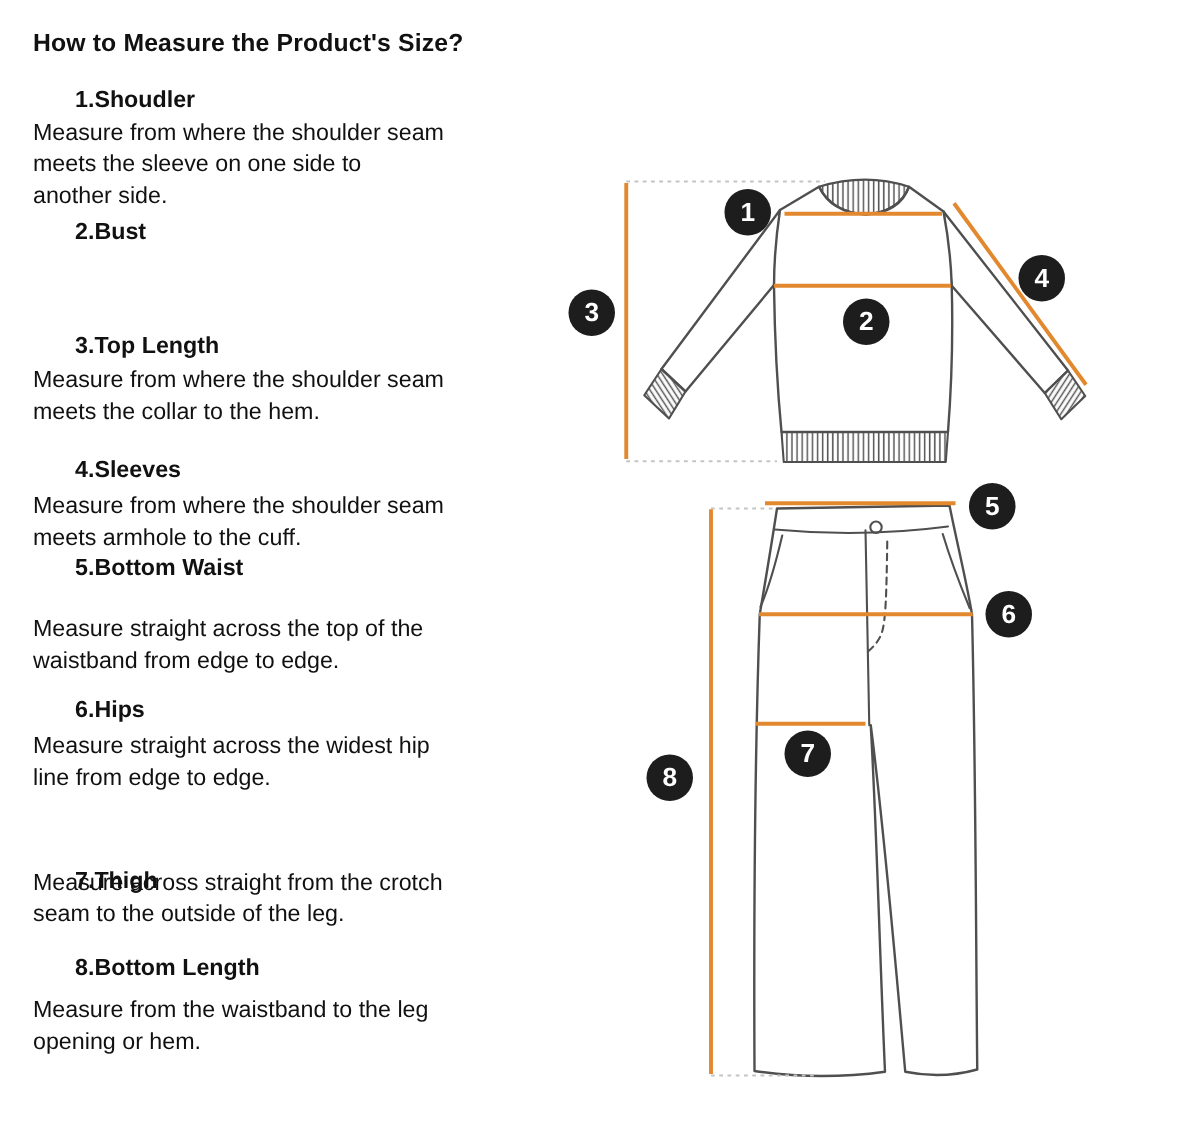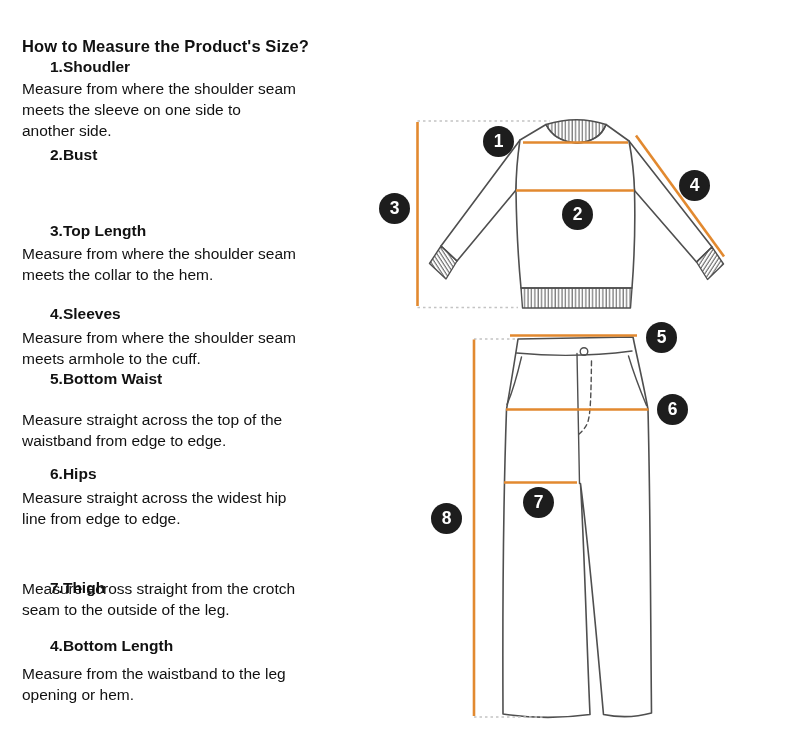--- a/index.html
+++ b/index.html
@@ -5,21 +5,21 @@
   html,body{margin:0;padding:0;}
   .page{
     position:relative;
     width:800px;height:748px;
     background:var(--background,#fff);
     font-family:"Liberation Sans", sans-serif;
     color:var(--text,#111);
     overflow:hidden;
   }
   .txt{position:absolute;left:22px;white-space:pre-line;}
-  .title{top:37px;font-size:16.5px;font-weight:600;letter-spacing:.1px;}
+  .title{top:20px;font-size:16.5px;font-weight:600;letter-spacing:.1px;}
   .head{font-size:15.5px;line-height:20px;font-weight:700;margin-left:28px;}
   .body{font-size:15.5px;line-height:21px;font-weight:400;}
   .s1h{top:57px}.s1b{top:78px}
   .s2h{top:145px}.s2b{top:166px}
   .s3h{top:221px}.s3b{top:243px}
   .s4h{top:304px}.s4b{top:327px}
   .s5h{top:369px}.s5b{top:409px}
   .s6h{top:464px}.s6b{top:487px}
   .s7h{top:578px}.s7b{top:578px}
   .s8h{top:636px}.s8b{top:663px}
@@ -70,21 +70,21 @@
 waistband from edge to edge.</div>
 
   <div class="txt head s6h">6.Hips</div>
   <div class="txt body s6b">Measure straight across the widest hip
 line from edge to edge.</div>
 
   <div class="txt head s7h">7.Thigh</div>
   <div class="txt body s7b">Measure across straight from the crotch
 seam to the outside of the leg.</div>
 
-  <div class="txt head s8h">4.Bottom Length</div>
+  <div class="txt head s8h">8.Bottom Length</div>
   <div class="txt body s8b">Measure from the waistband to the leg
 opening or hem.</div>
 
   <svg class="diagram" viewBox="0 0 800 748" aria-hidden="true">
     <defs>
       <pattern id="ribV" width="3.4" height="8" patternUnits="userSpaceOnUse">
         <path d="M1,0 V8" stroke="#555" stroke-width="1"></path>
       </pattern>
       <pattern id="ribL" width="3.2" height="8" patternUnits="userSpaceOnUse" patternTransform="rotate(-33)">
         <path d="M1,0 V8" stroke="#555" stroke-width="1"></path>

